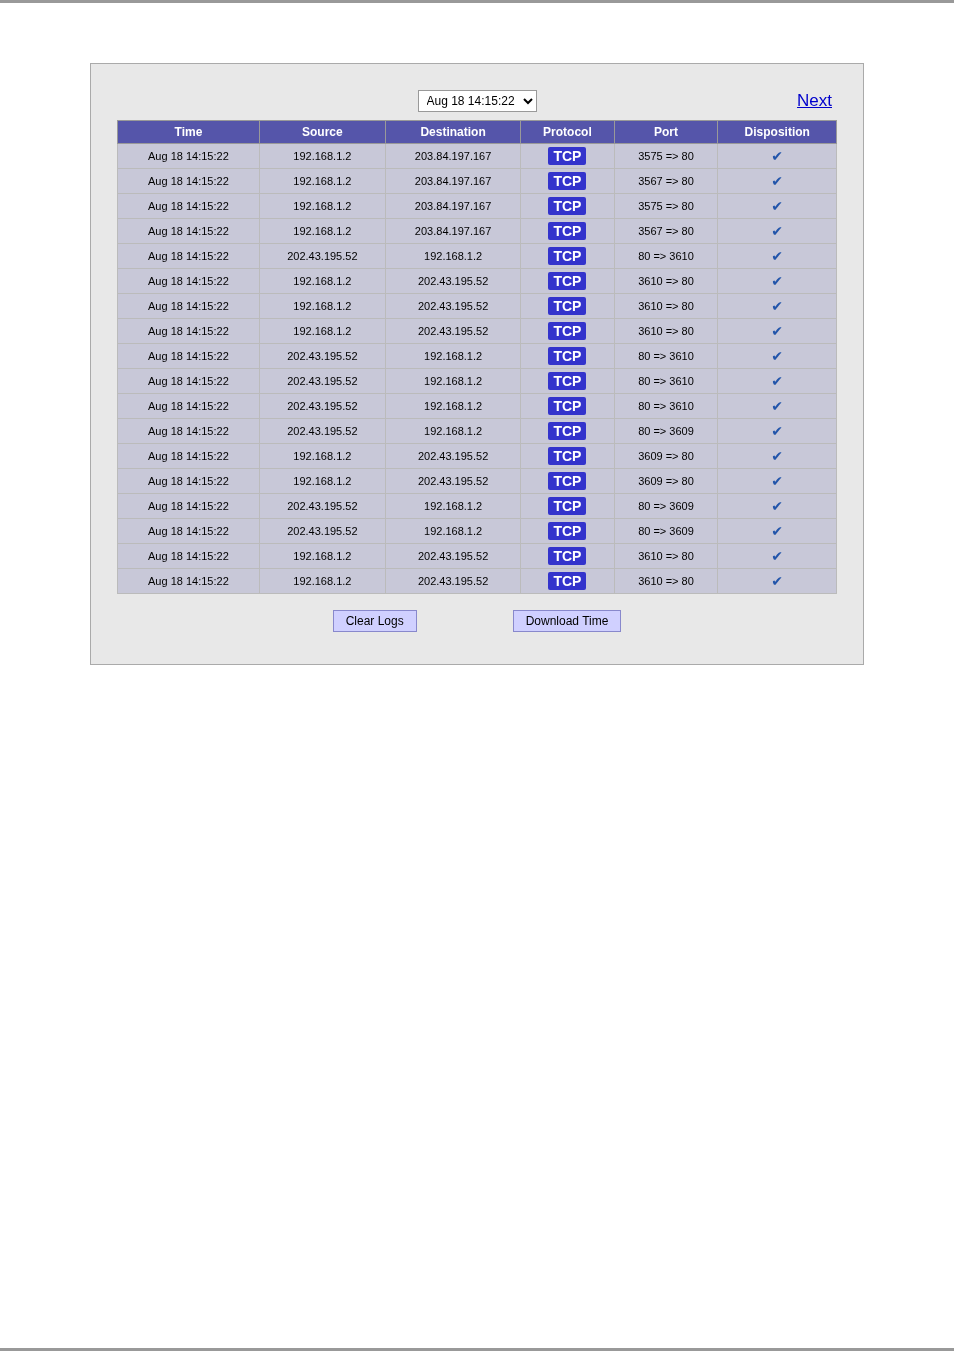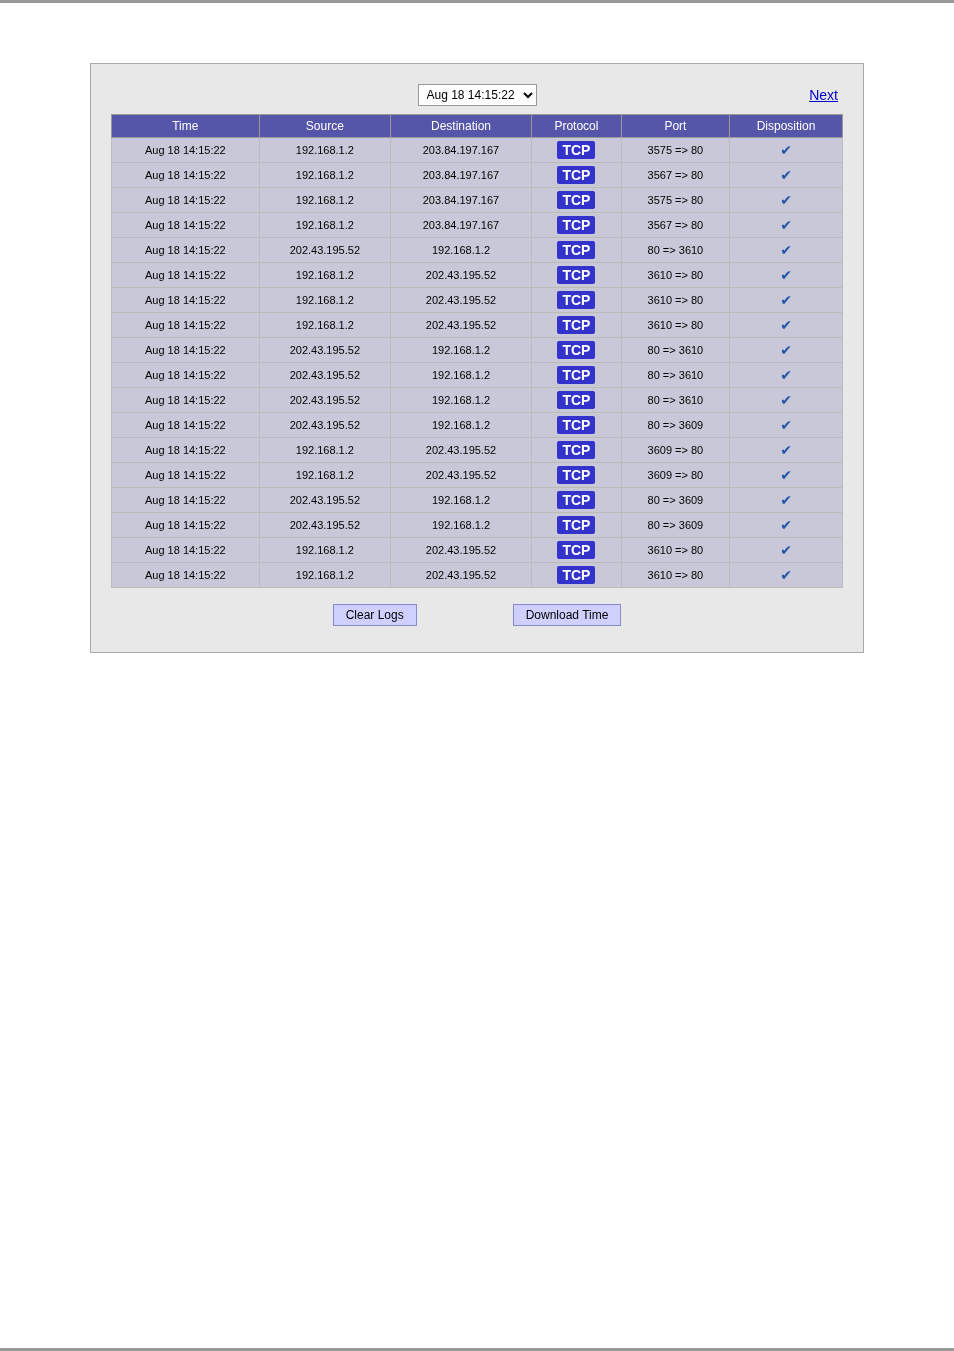--- a/index.html
+++ b/index.html
@@ -26,55 +26,55 @@
       width: 100%;
       position: absolute;
       bottom: 0;
     }
     .content-area {
       padding: 60px 90px 40px 90px;
     }
     .log-container {
       border: 1px solid #aaa;
       background: #e8e8e8;
-      padding: 20px;
+      padding: 26px;
     }
     .datetime-row {
       display: flex;
       justify-content: center;
       align-items: center;
       margin-bottom: 8px;
       position: relative;
     }
     .datetime-select {
       padding: 2px 4px;
       font-size: 12px;
       border: 1px solid #999;
       background: #fff;
       cursor: pointer;
     }
     .next-link {
       position: absolute;
       right: 5px;
       color: #0000cc;
       text-decoration: underline;
-      font-size: 14px;
+      font-size: 17px;
       cursor: pointer;
     }
     .log-table {
       width: 100%;
       border-collapse: collapse;
       background: #d0d0d0;
     }
     .log-table th {
       background: #5555aa;
       color: #fff;
       padding: 4px 6px;
       text-align: center;
-      font-weight: normal;
+      font-weight: bold;
       font-size: 12px;
       border: 1px solid #999;
     }
     .log-table td {
       padding: 3px 6px;
       text-align: center;
       font-size: 11px;
       border: 1px solid #bbb;
       background: #c8c8d8;
       color: #000;

